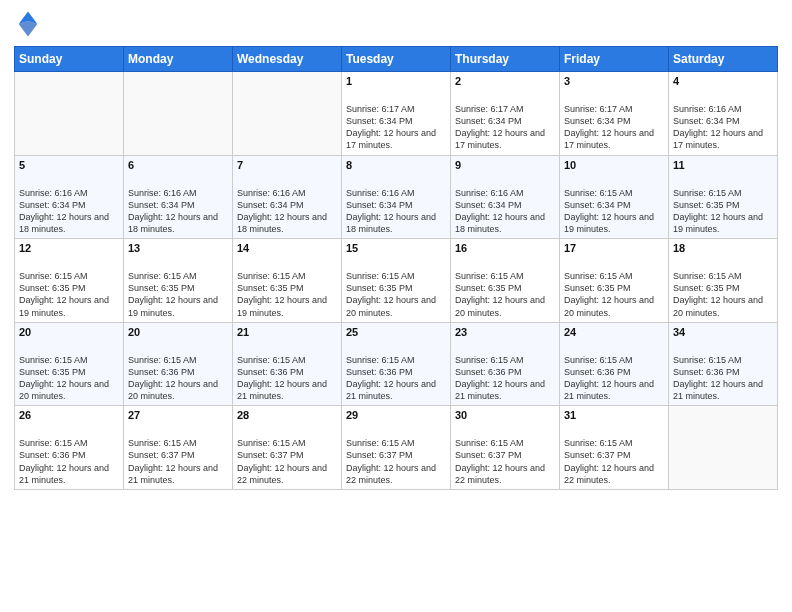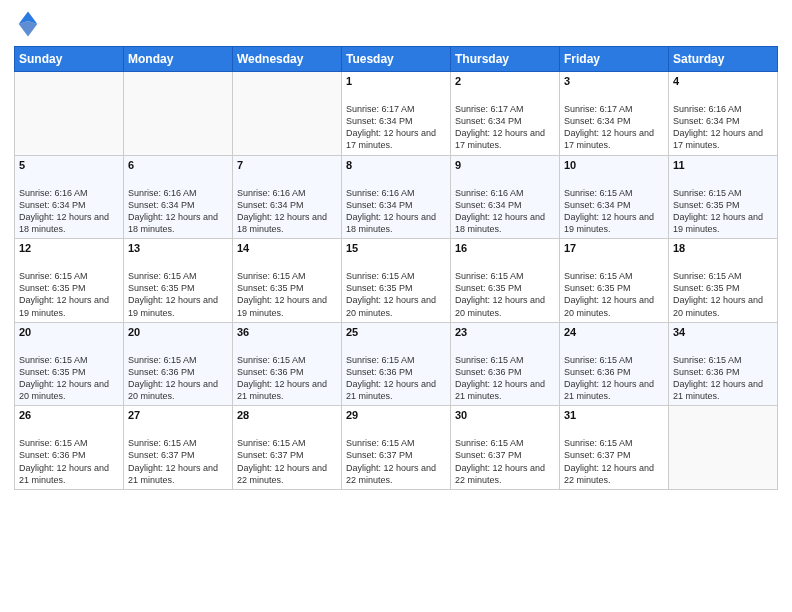--- a/index.html
+++ b/index.html
@@ -254,21 +254,21 @@
 Sunset: 6:35 PM
 Daylight: 12 hours and 20 minutes.</div>
           </td>
           <td>
             <div class="day-num">20</div>
             <div class="day-info" style="white-space: pre-line;">Sunrise: 6:15 AM
 Sunset: 6:36 PM
 Daylight: 12 hours and 20 minutes.</div>
           </td>
           <td>
-            <div class="day-num">36</div>
+            <div class="day-num">21</div>
             <div class="day-info" style="white-space: pre-line;">Sunrise: 6:15 AM
 Sunset: 6:36 PM
 Daylight: 12 hours and 21 minutes.</div>
           </td>
           <td>
             <div class="day-num">25</div>
             <div class="day-info" style="white-space: pre-line;">Sunrise: 6:15 AM
 Sunset: 6:36 PM
 Daylight: 12 hours and 21 minutes.</div>
           </td>

